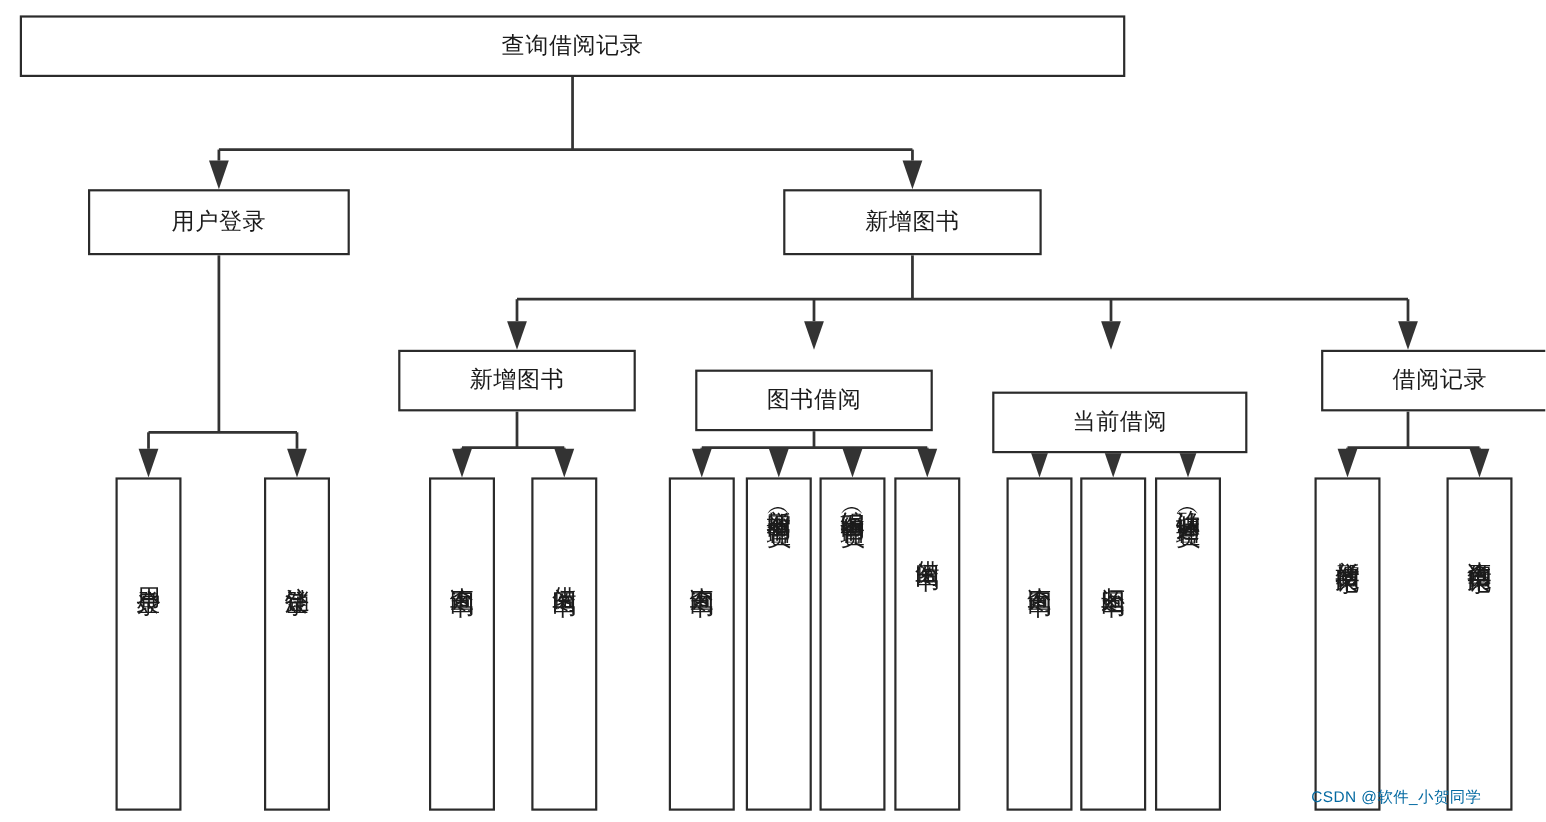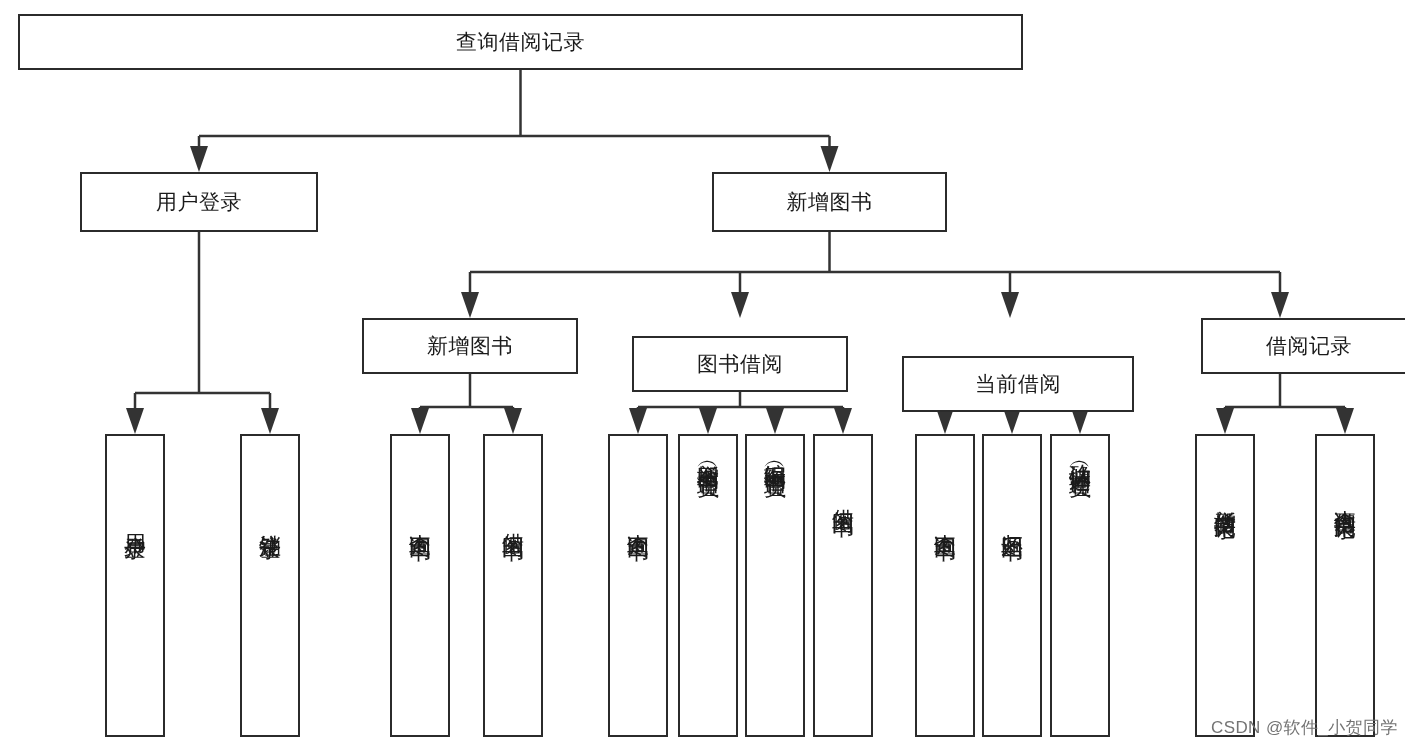--- a/index.html
+++ b/index.html
@@ -60,25 +60,24 @@
     margin-top: 72px;
   }
   .node.vertical.midsm .label {
     margin-top: 48px;
   }
   .node.vertical.top .label {
     margin-top: 2px;
   }
   #watermark {
     position: absolute;
-    color: #737373;
-    font-size: 17px;
+    color: #0369a1;
+    font-size: 14px;
     white-space: nowrap;
     letter-spacing: 0.4px;
-    margin-left: 19px;
   }
 </style>
 </head>
 <body>
 
 <div id="canvas">
   <svg id="edges" viewBox="0 0 1405 747" preserveAspectRatio="none">
       <line x1="520.5" y1="70" x2="520.5" y2="136" stroke="#333333" stroke-width="2.5"></line>
       <line x1="199" y1="136" x2="829.5" y2="136" stroke="#333333" stroke-width="2.5"></line>
       <line x1="199" y1="136" x2="199" y2="146" stroke="#333333" stroke-width="2.5"></line>

